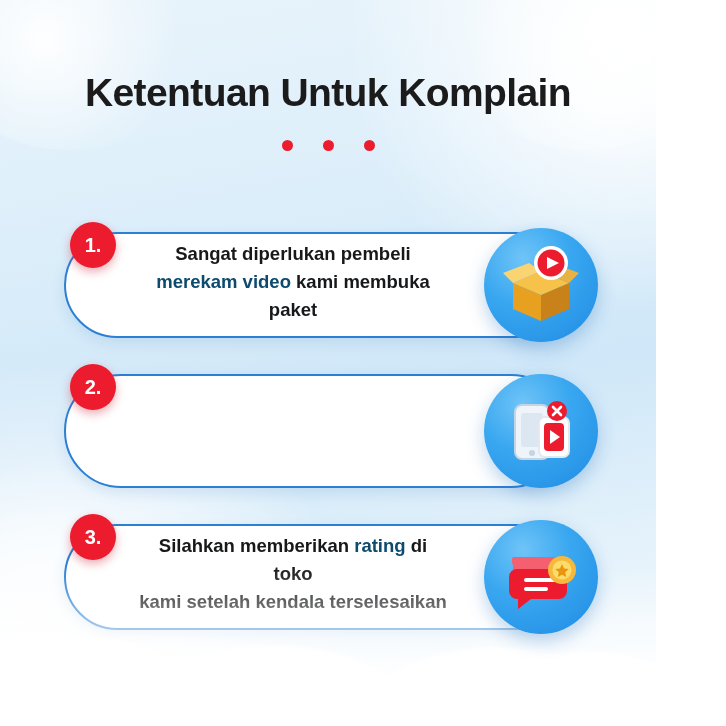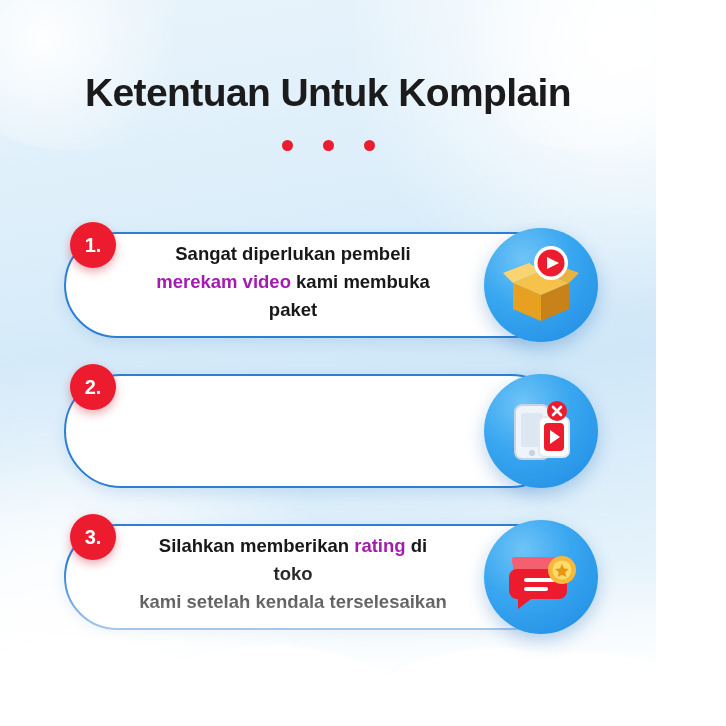--- a/index.html
+++ b/index.html
@@ -87,21 +87,21 @@
     display: flex; justify-content: center;
     padding: 6px 118px 6px 72px;
     text-align: center;
   }
   .pill-text {
     color: #17181a;
     font-size: 18.5px;
     font-weight: bold;
     line-height: 1.52;
   }
-  .pill-text .hl { color: #a21caf; }
+  .pill-text .hl { color: #0c4a6e; }
 
   
   .badge {
     position: absolute;
     left: 70px; top: -4px;
     width: 46px; height: 46px;
     border-radius: 50%;
     background: #ed1b2e;
     color: #ffffff;
     font-size: 20px; font-weight: bold;

